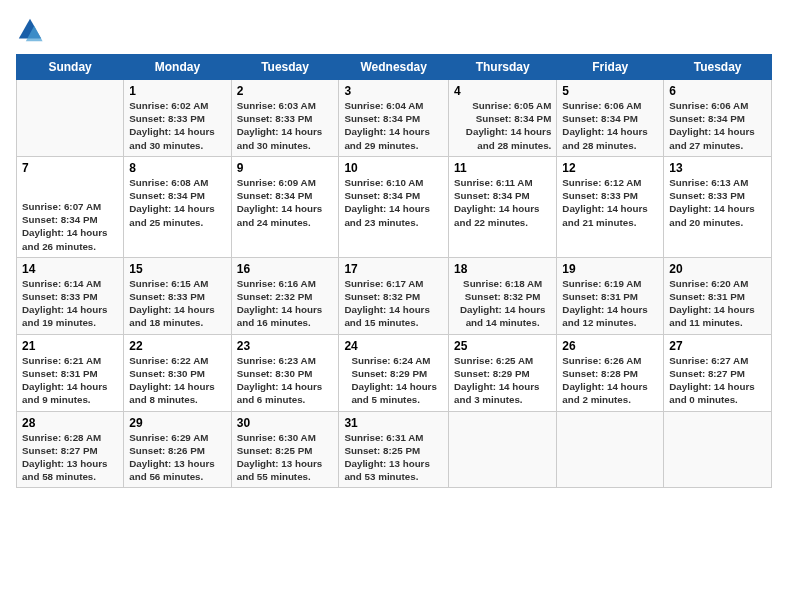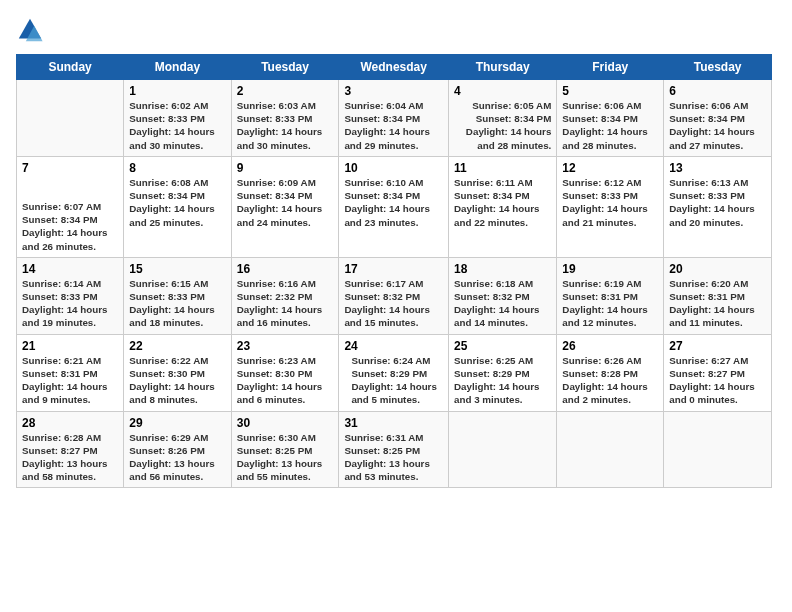--- a/index.html
+++ b/index.html
@@ -247,21 +247,21 @@
           </td>
           <td>
             <span class="day-num">17</span>
             <div class="day-info" style="white-space: pre-line;">Sunrise: 6:17 AM
 Sunset: 8:32 PM
 Daylight: 14 hours
 and 15 minutes.</div>
           </td>
           <td>
             <span class="day-num">18</span>
-            <div class="day-info" style="white-space: pre-line;">Sunrise: 6:18 AM
+            <div class="day-info" style="white-space: pre-line; text-align: center;">Sunrise: 6:18 AM
 Sunset: 8:32 PM
 Daylight: 14 hours
 and 14 minutes.</div>
           </td>
           <td>
             <span class="day-num">19</span>
             <div class="day-info" style="white-space: pre-line;">Sunrise: 6:19 AM
 Sunset: 8:31 PM
 Daylight: 14 hours
 and 12 minutes.</div>

